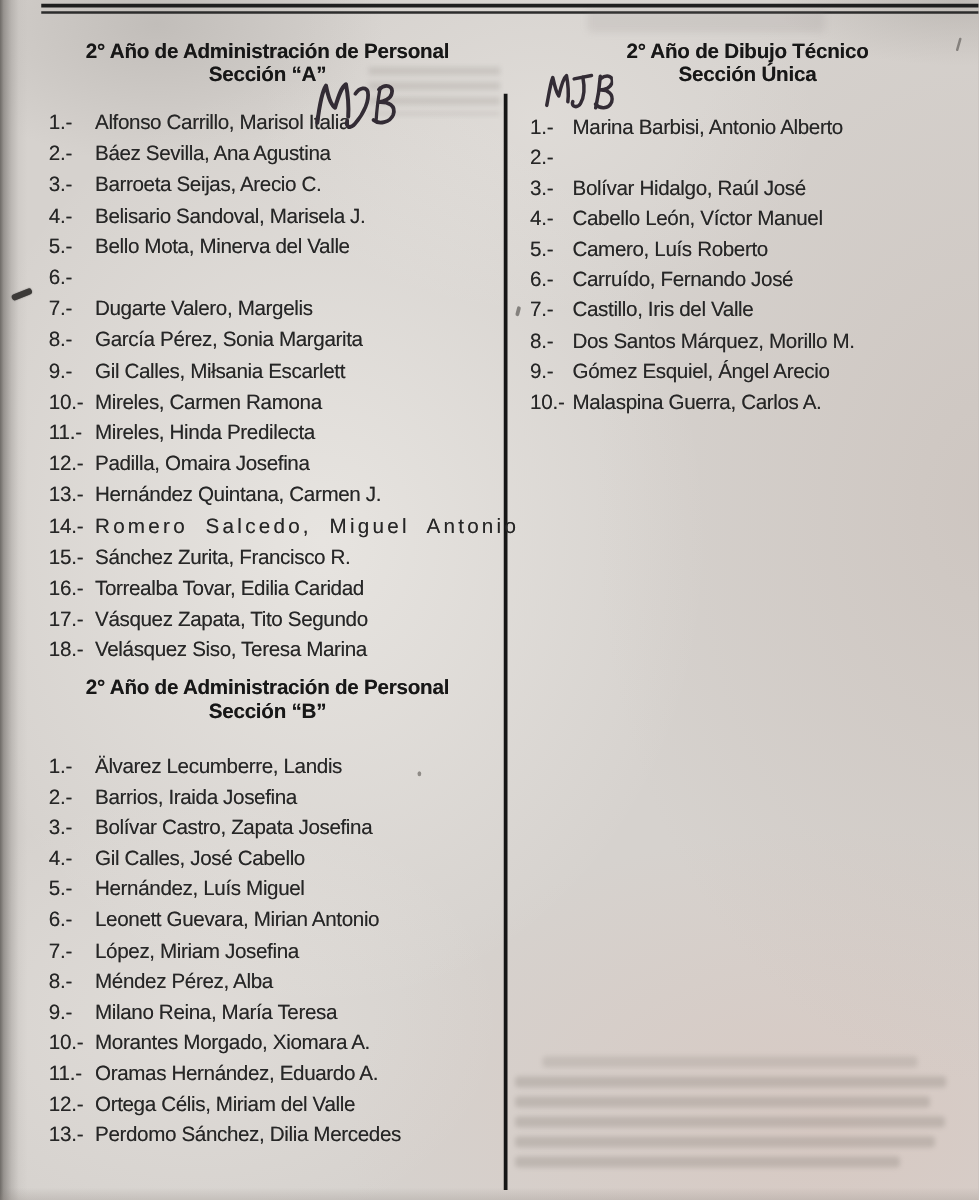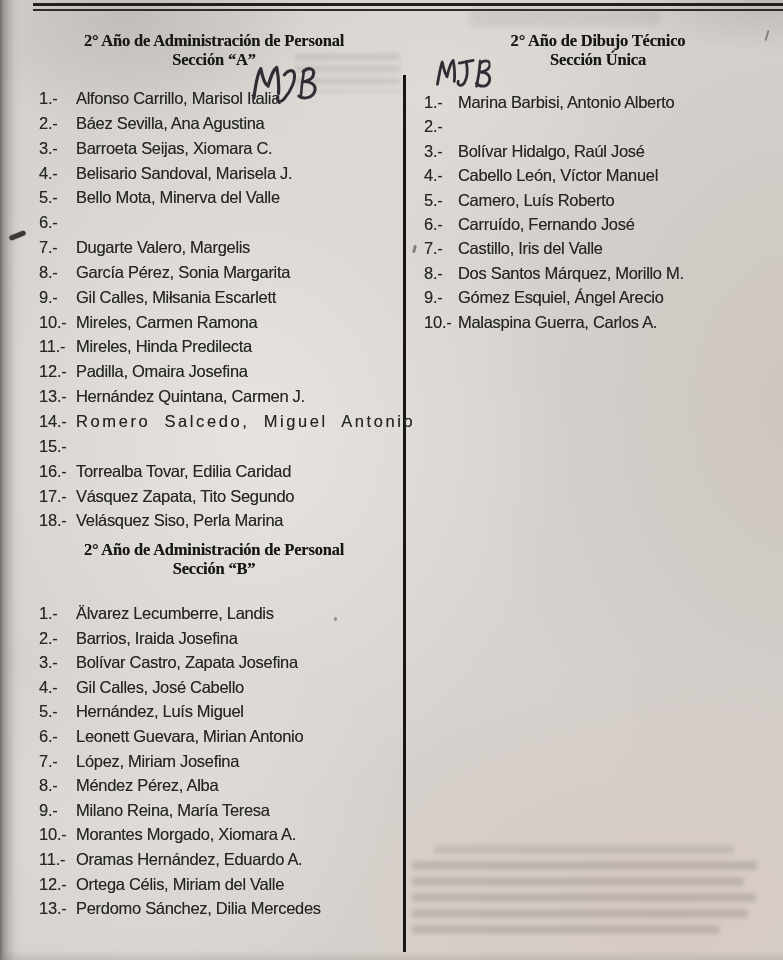--- a/index.html
+++ b/index.html
@@ -36,21 +36,20 @@
   }
   .divider{
     position:absolute;left:403px;top:75px;width:3px;height:877px;
     background:#161616;
   }
   .section-header{
     position:absolute;text-align:center;
     font-weight:bold;font-size:16.5px;line-height:18.5px;
     color:#171717;letter-spacing:-0.2px;
     text-shadow:0 0 .5px rgba(20,20,20,.55);
-    font-family:Liberation Serif, serif;
   }
   .hdr-a{left:38px;top:32px;width:352px;}
   .hdr-b{left:38px;top:541px;width:352px;}
   .hdr-r{left:420px;top:32px;width:356px;}
   .list{position:absolute;display:flex;flex-direction:column;}
   .list .row{display:flex;align-items:baseline;height:var(--rh);}
   .list .num{flex:0 0 var(--numw);font-size:16.5px;letter-spacing:-0.2px;}
   .list .name{font-size:16.5px;letter-spacing:-0.3px;white-space:nowrap;}
   .list .num,.list .name{color:#262626;text-shadow:0 0 .5px rgba(35,35,35,.5);}
   .list-a{left:39px;top:89px;width:360px;--rh:24.85px;--numw:37px;}
@@ -126,21 +125,21 @@
       <div class="row">
         <span class="num">1.-</span>
         <span class="name">Alfonso Carrillo, Marisol Italia</span>
       </div>
       <div class="row">
         <span class="num">2.-</span>
         <span class="name">Báez Sevilla, Ana Agustina</span>
       </div>
       <div class="row">
         <span class="num">3.-</span>
-        <span class="name">Barroeta Seijas, Xiomara C.</span>
+        <span class="name">Barroeta Seijas, Arecio C.</span>
       </div>
       <div class="row">
         <span class="num">4.-</span>
         <span class="name">Belisario Sandoval, Marisela J.</span>
       </div>
       <div class="row">
         <span class="num">5.-</span>
         <span class="name">Bello Mota, Minerva del Valle</span>
       </div>
       <div class="row">
@@ -173,32 +172,33 @@
       <div class="row">
         <span class="num">13.-</span>
         <span class="name">Hernández Quintana, Carmen J.</span>
       </div>
       <div class="row">
         <span class="num">14.-</span>
         <span class="name">Romero Salcedo, Miguel Antonio</span>
       </div>
       <div class="row">
         <span class="num">15.-</span>
+        <span class="name">Sánchez Zurita, Francisco R.</span>
       </div>
       <div class="row">
         <span class="num">16.-</span>
         <span class="name">Torrealba Tovar, Edilia Caridad</span>
       </div>
       <div class="row">
         <span class="num">17.-</span>
         <span class="name">Vásquez Zapata, Tito Segundo</span>
       </div>
       <div class="row">
         <span class="num">18.-</span>
-        <span class="name">Velásquez Siso, Perla Marina</span>
+        <span class="name">Velásquez Siso, Teresa Marina</span>
       </div>
     </div>
 
   <div class="section-header hdr-b">
     <div>2° Año de Administración de Personal</div>
     <div>Sección “B”</div>
   </div>
   <div class="list list-b">
       <div class="row">
         <span class="num">1.-</span>

